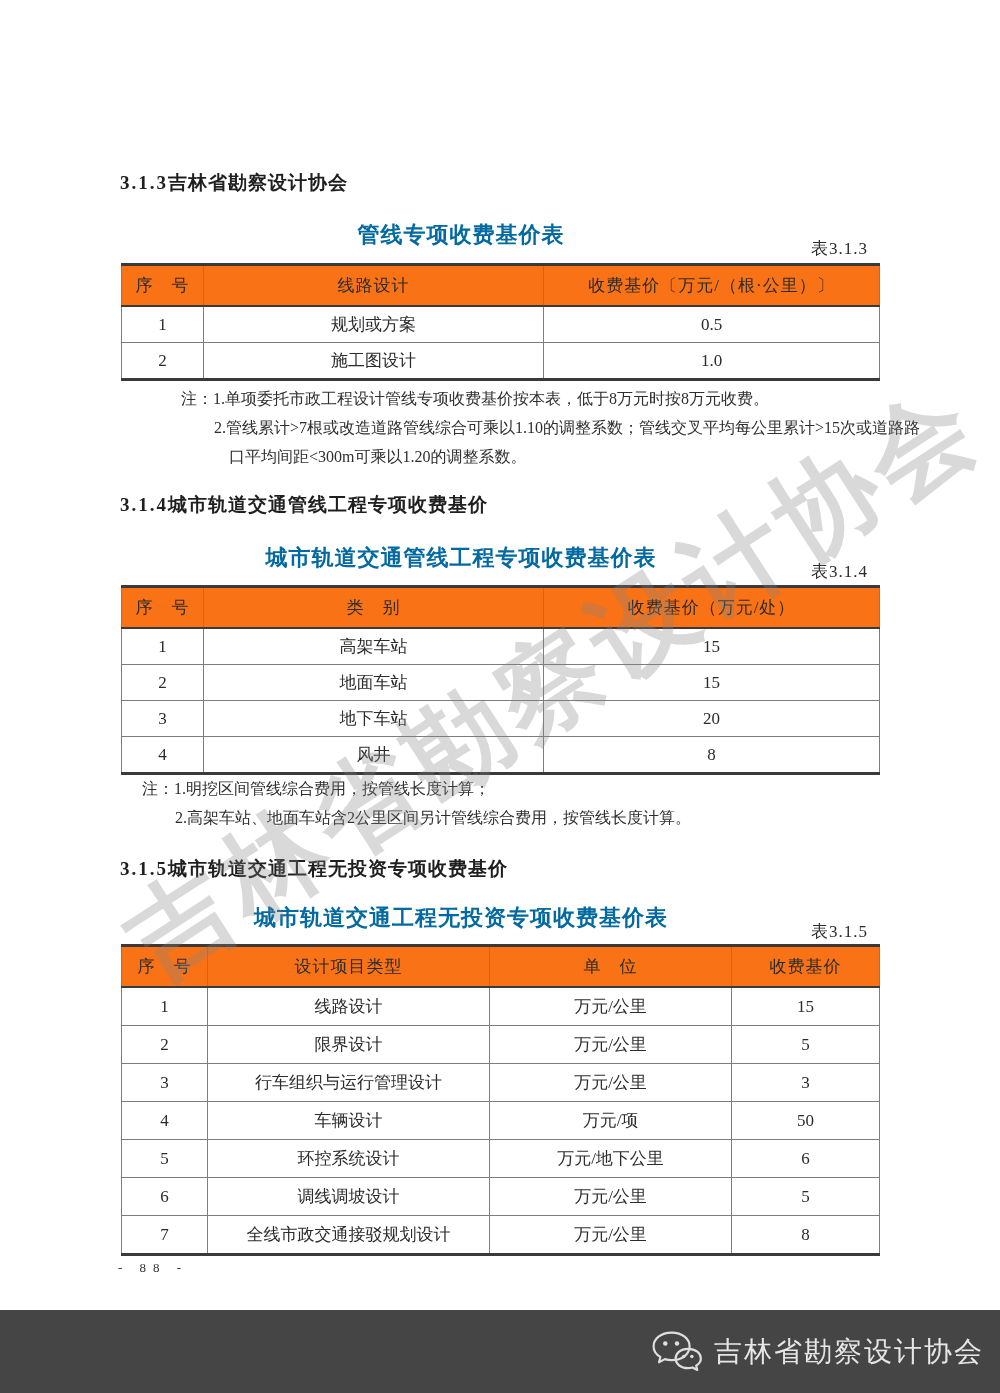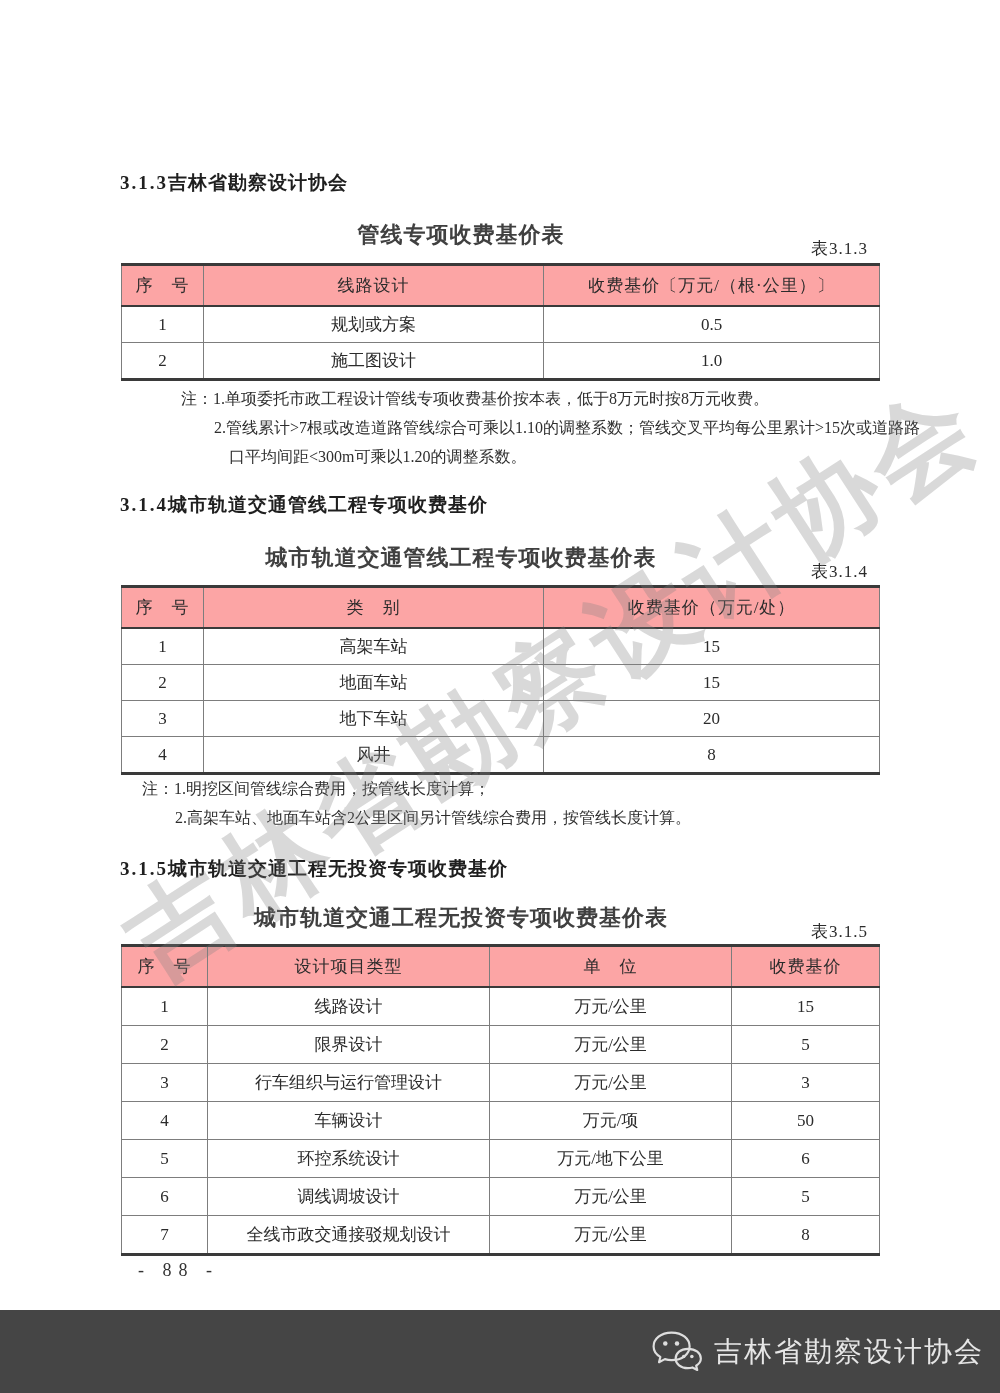--- a/index.html
+++ b/index.html
@@ -16,54 +16,54 @@
     font-size:19px; font-weight:bold; color:#1f1f1f;
     letter-spacing:1px; white-space:nowrap;
   }
   .sec-heading .num { letter-spacing:2px; }
 
   
   .table-head-row { position:absolute; left:121px; width:758px; height:44px; }
   .table-title {
     position:absolute; left:0; right:78px; top:0; text-align:center;
     font-family:"Liberation Sans","DejaVu Sans",sans-serif;
-    font-size:22px; font-weight:bold; color:#404040; letter-spacing:1px;
+    font-size:22px; font-weight:bold; color:#0369a1; letter-spacing:1px;
     white-space:nowrap;
   }
   .table-label {
     position:absolute; right:11px; top:17px;
     font-size:17px; color:#2b2b2b; letter-spacing:1px;
   }
 
   
   table.fee-table {
     position:absolute; left:121px; width:758px;
     border-collapse:collapse; table-layout:fixed;
     border-top:3px solid #3a3a3a; border-bottom:3px solid #3a3a3a;
   }
   table.fee-table th, table.fee-table td {
     border:1px solid #7d7d7d; text-align:center; vertical-align:middle;
     font-size:17px; color:#2b2b2b; padding:0; overflow:hidden; white-space:nowrap;
   }
   table.fee-table thead th {
-    background:#fca5a5; font-weight:normal; height:39px;
+    background:#f97316; font-weight:normal; height:39px;
     border-bottom:2px solid #3a3a3a; letter-spacing:1px;
   }
   table.t1 td, table.t2 td { height:35px; }
   table.t3 td { height:37px; }
 
   
   .notes { position:absolute; left:142px; width:748px; font-size:16px; color:#2e2e2e; }
   .notes .note { line-height:29px; }
   .notes .note.cont { padding-left:48px; text-indent:-15px; }
 
   
   .page-number {
     position:absolute; left:118px; top:1260px;
-    font-size:18px; color:#333; letter-spacing:7px; white-space:nowrap;margin-left:20px;
+    font-size:13px; color:#333; letter-spacing:7px; white-space:nowrap;
   }
 
   
   .watermark {
     position:absolute; left:66px; top:640px; width:890px; height:140px;
     transform:rotate(-33deg); transform-origin:center center;
     font-size:103px; font-weight:bold; letter-spacing:7px; line-height:140px;
     color:rgba(128,128,128,0.30); white-space:nowrap; text-align:center;
     pointer-events:none; z-index:5;
   }

